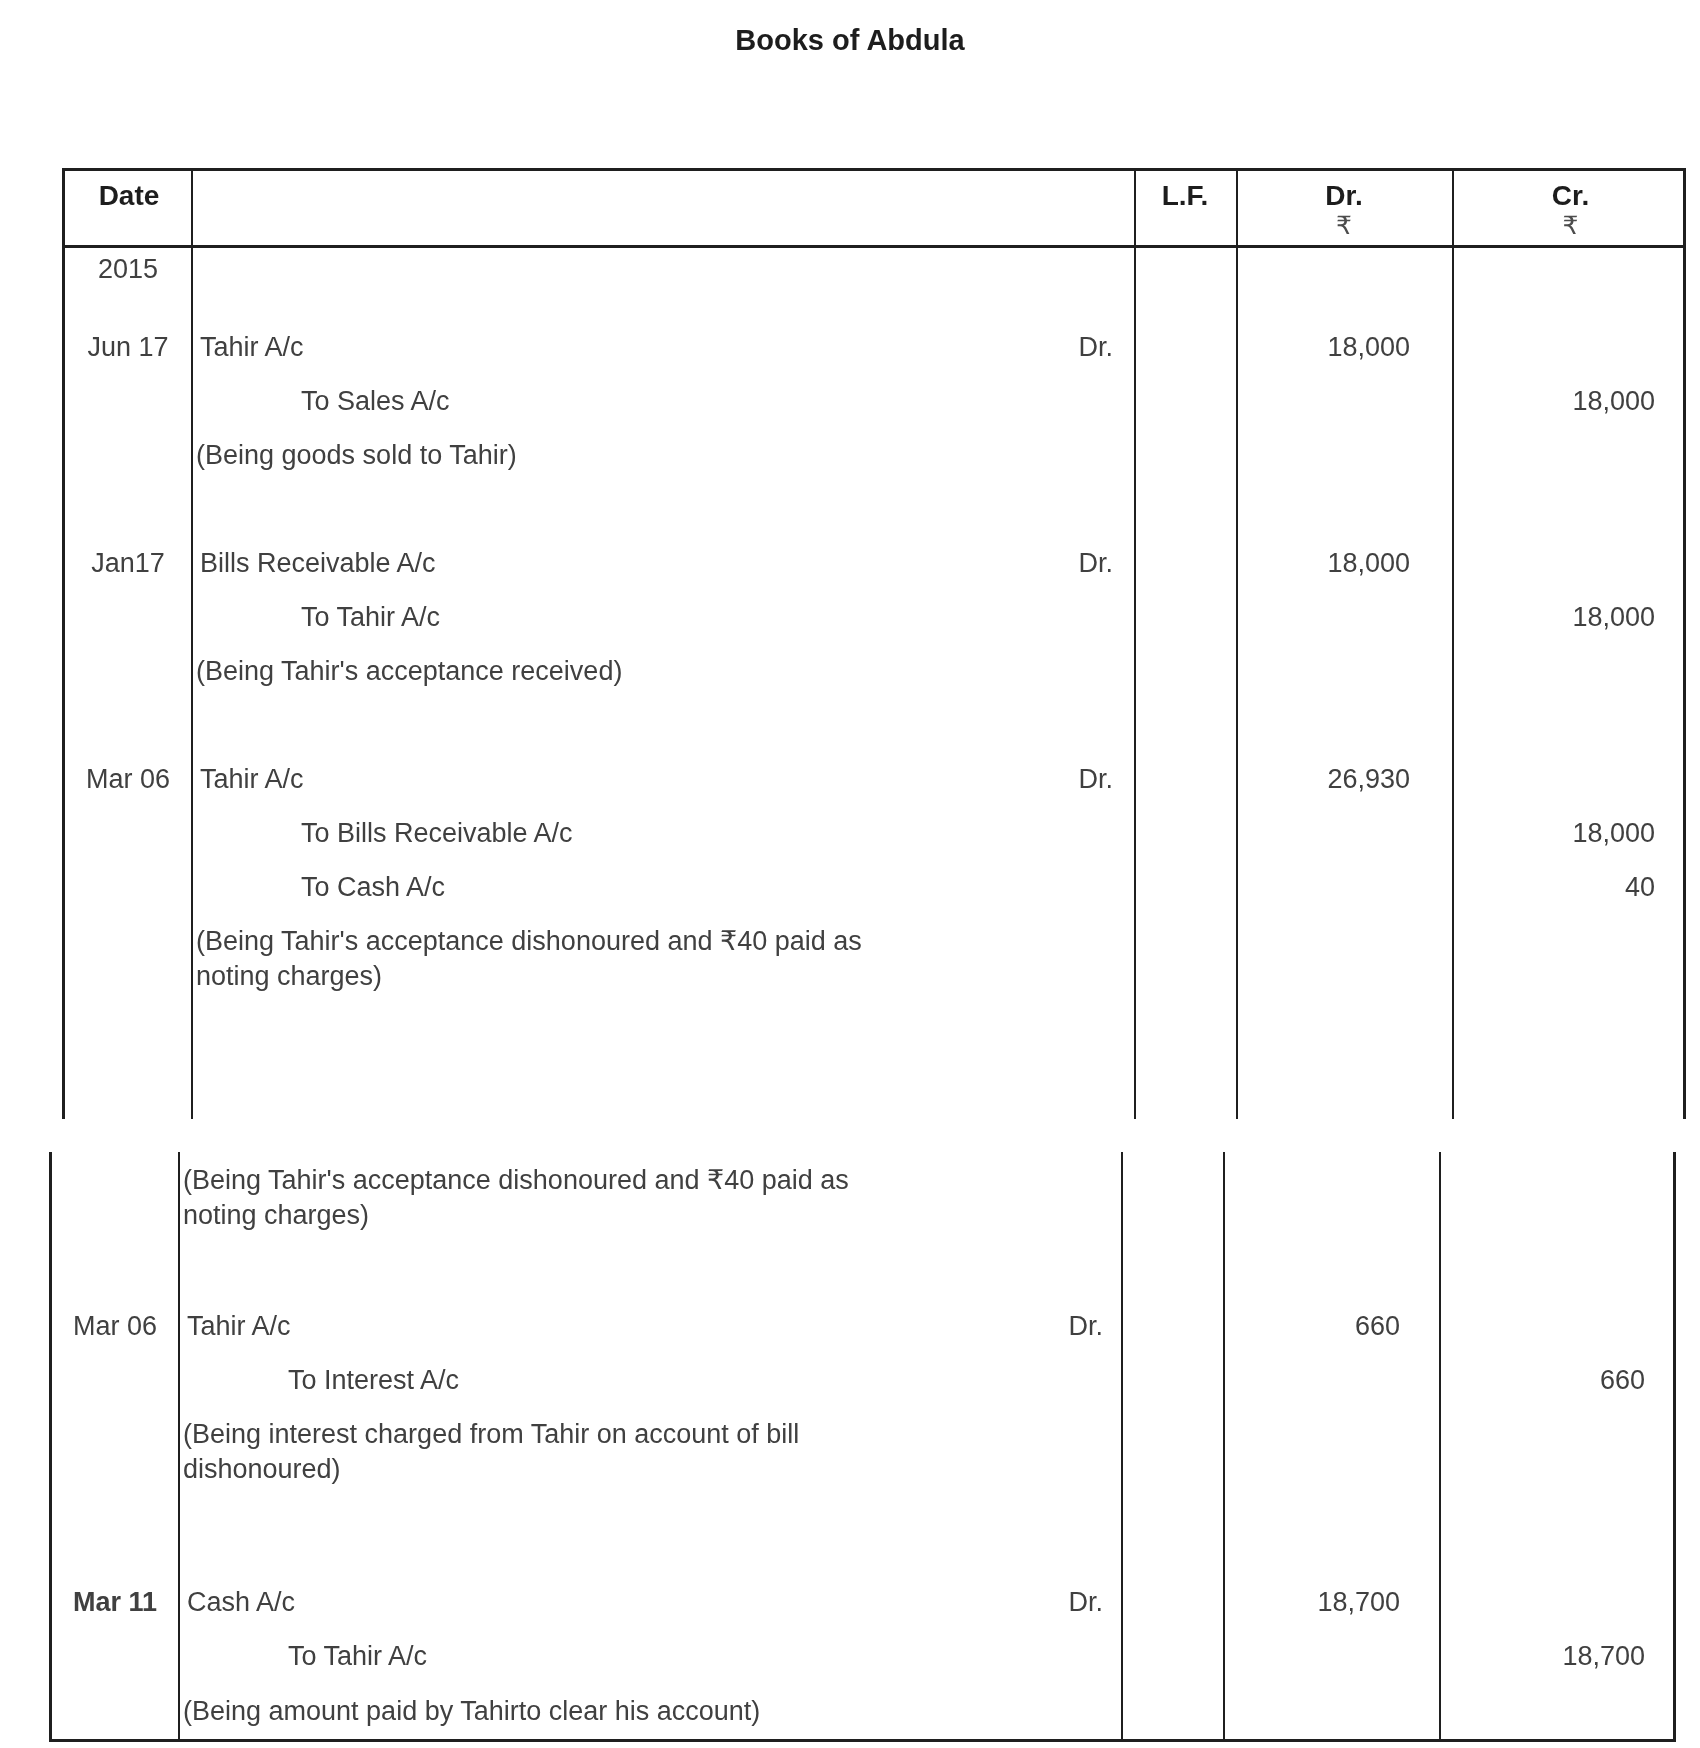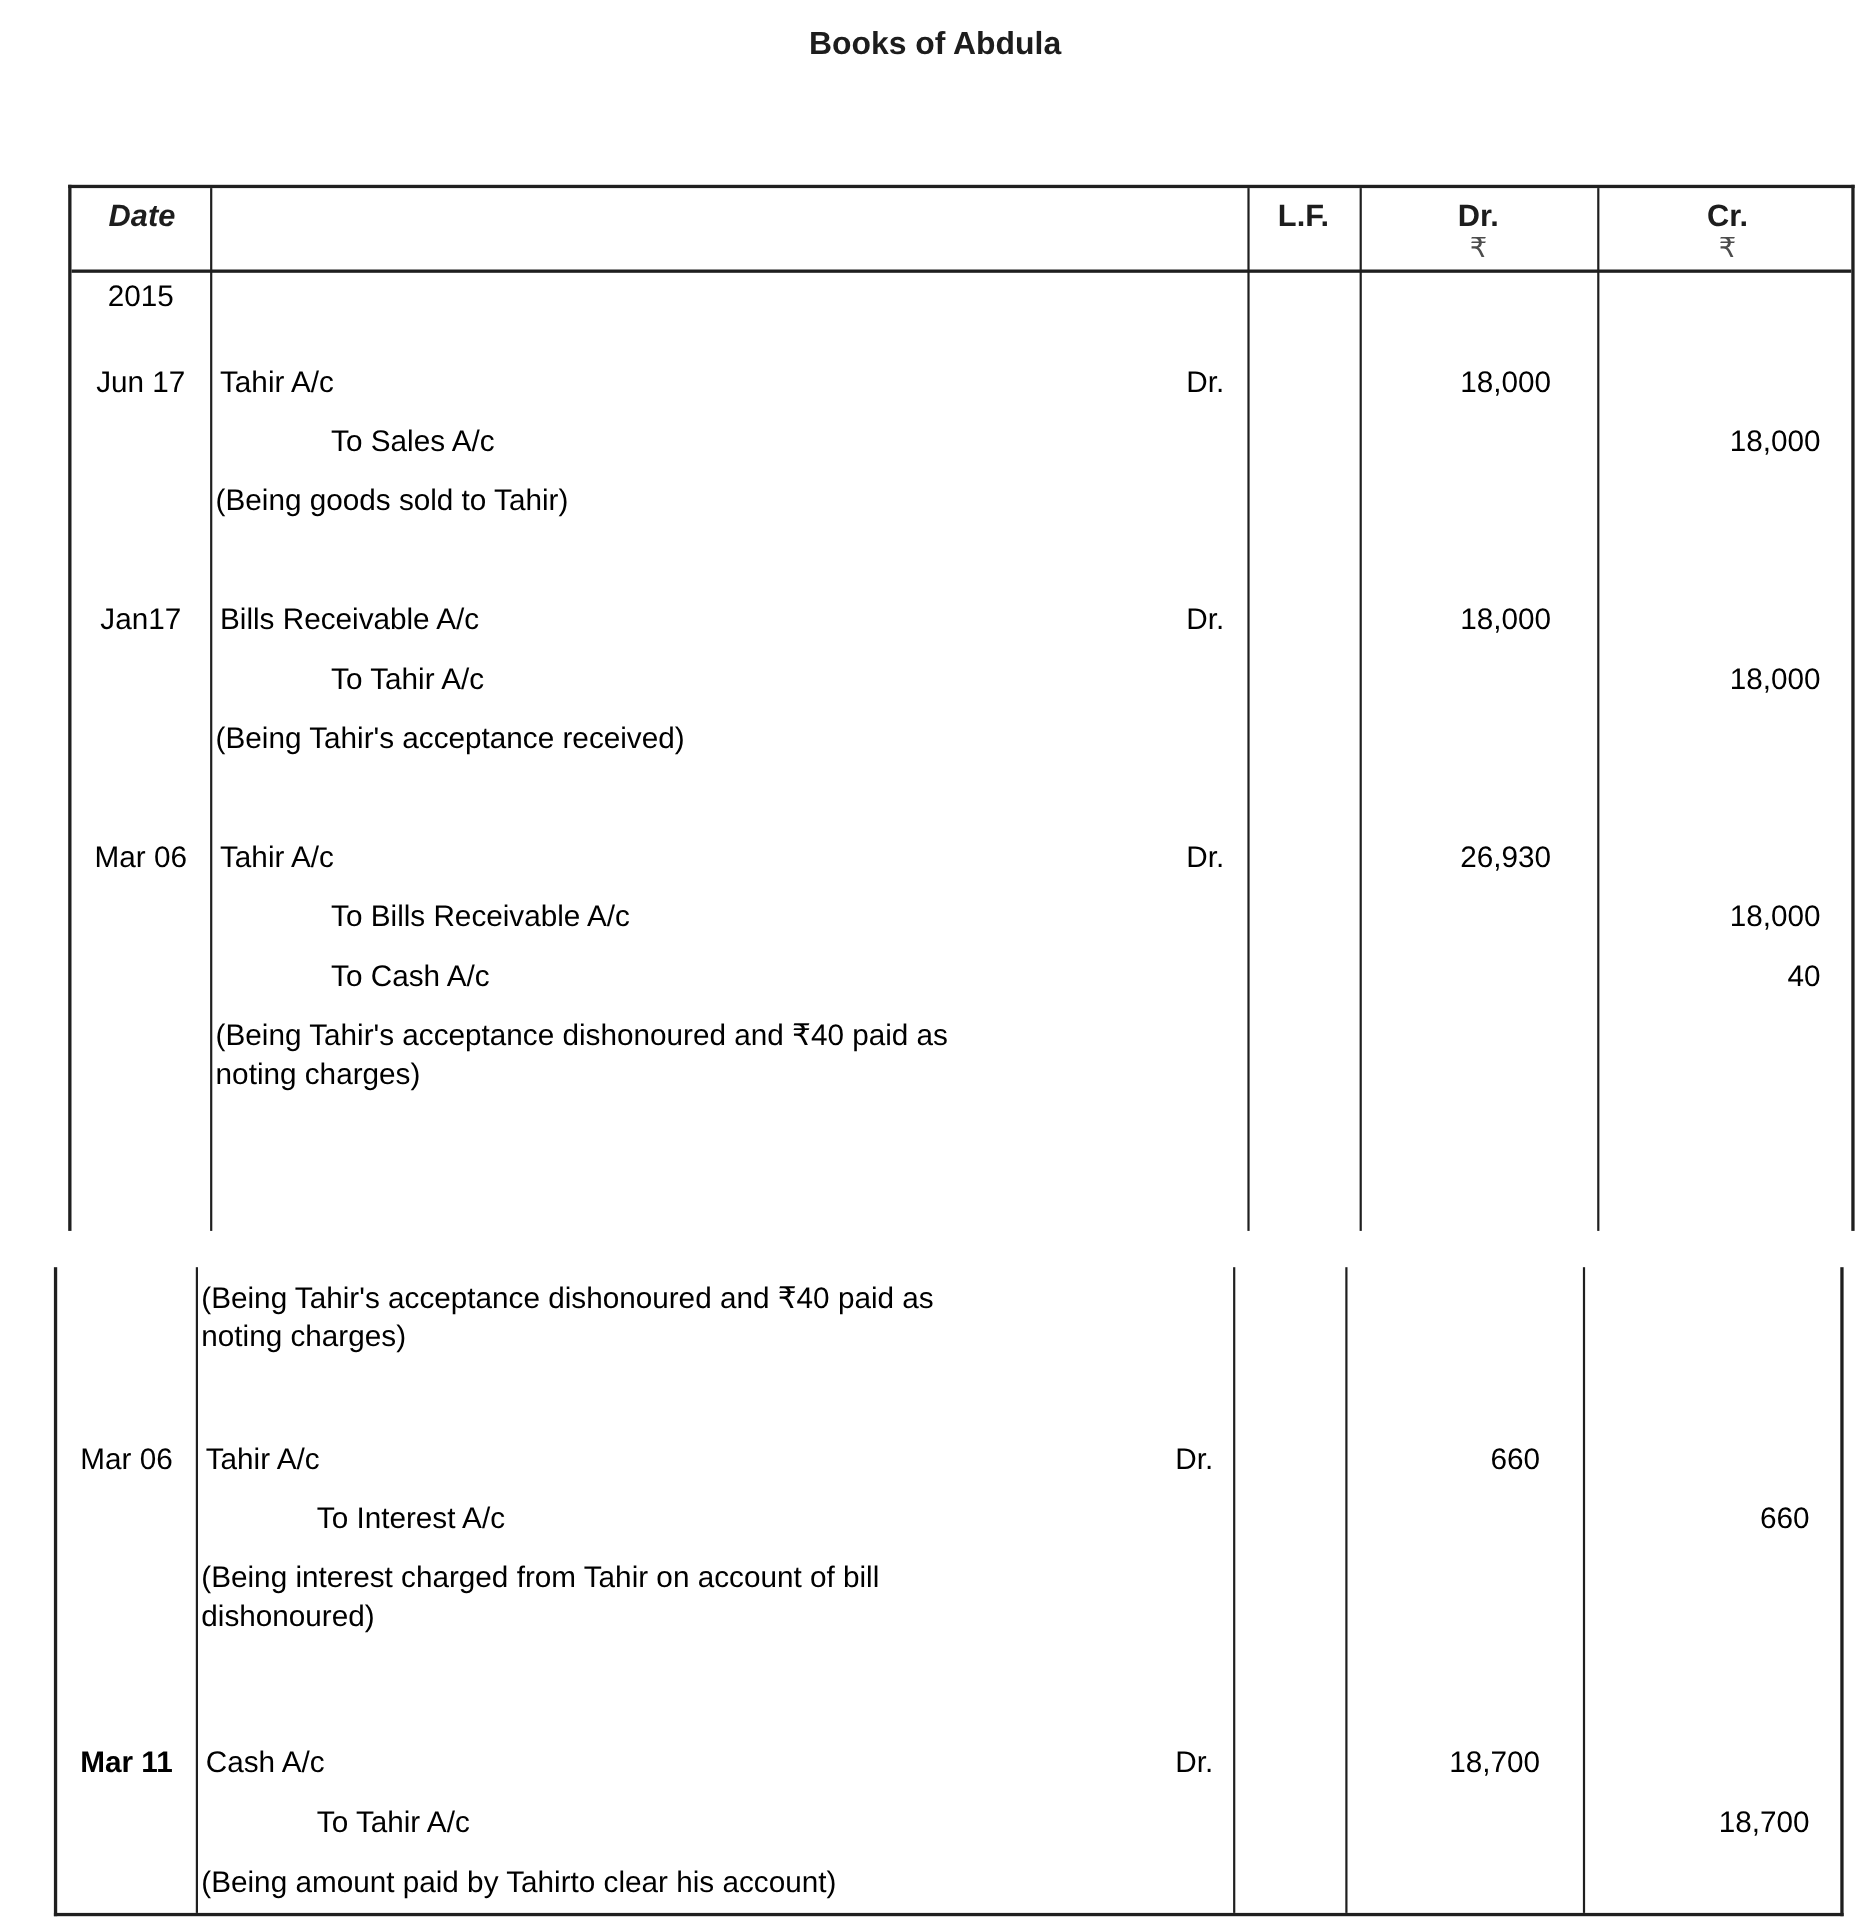--- a/index.html
+++ b/index.html
@@ -21,30 +21,30 @@
     border-left:3px solid #1f1f1f;border-right:3px solid #1f1f1f;border-bottom:3px solid #1f1f1f;
   }
   .vline{position:absolute;top:0;bottom:0;width:2px;background:#1f1f1f;}
   .v-date{left:126px;}
   .v-lf{left:1069px;}
   .v-dr{left:1171px;}
   .v-cr{left:1387px;}
   .hdr-underline{position:absolute;left:0;right:0;top:74px;height:3px;background:#1f1f1f;}
 
   .hdr{position:absolute;font-size:28px;font-weight:bold;color:#1d1d1d;text-align:center;white-space:nowrap;}
-  .hdr-date{left:0;width:128px;top:9px;font-style:italic;}
+  .hdr-date{left:0;width:128px;top:9px;}
   .hdr-part{left:128px;width:700px;top:9px;}
   .hdr-lf{left:1069px;width:102px;top:9px;}
   .hdr-dr{left:1171px;width:216px;top:9px;}
   .hdr-cr{left:1387px;width:237px;top:9px;}
   .rupee{position:absolute;font-size:25px;font-weight:normal;color:#4c4c4c;text-align:center;top:40px;}
   .rupee-dr{left:1171px;width:216px;}
   .rupee-cr{left:1387px;width:237px;}
 
-  .cell{position:absolute;font-size:27px;color:#000000;line-height:33px;white-space:nowrap;}
+  .cell{position:absolute;font-size:27px;color:#404040;line-height:33px;white-space:nowrap;}
   .date-cell{left:0;width:126px;text-align:center;}
   .acct{left:135px;}
   .indent{left:236px;}
   .narr{left:131px;}
   .drlabel{right:570px;}
   .dr-amt{right:273px;}
   .cr-amt{right:28px;}
 </style>
 </head>
 <body>

